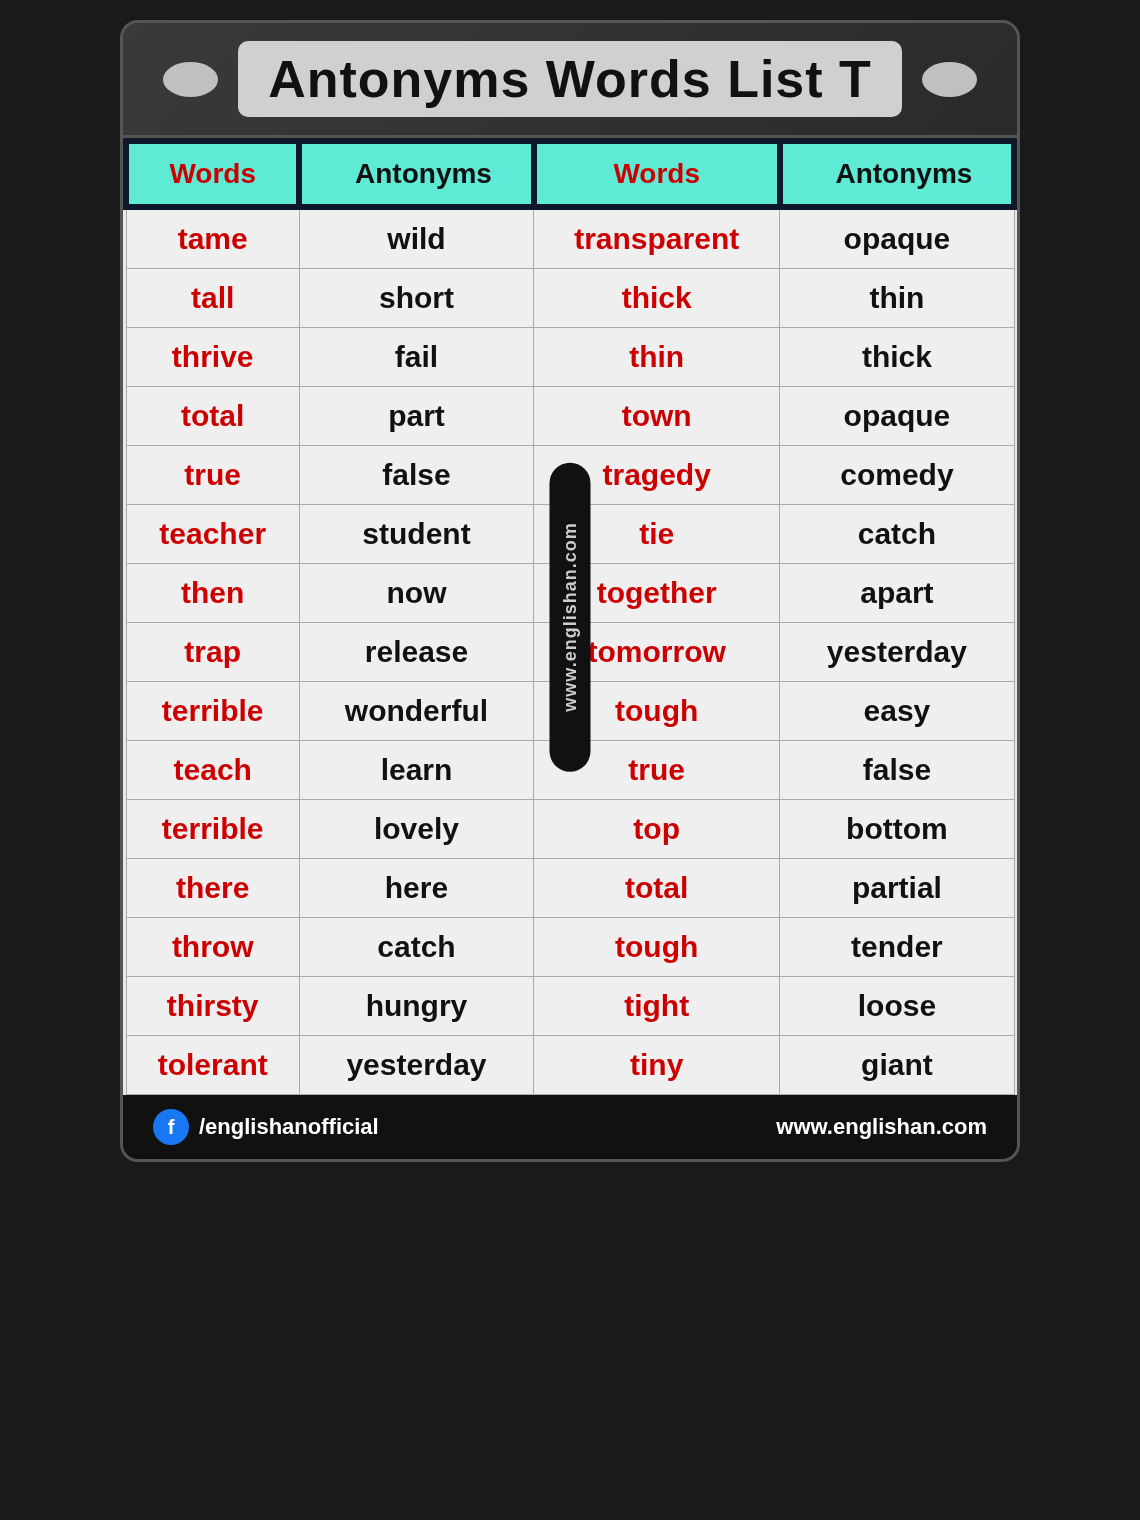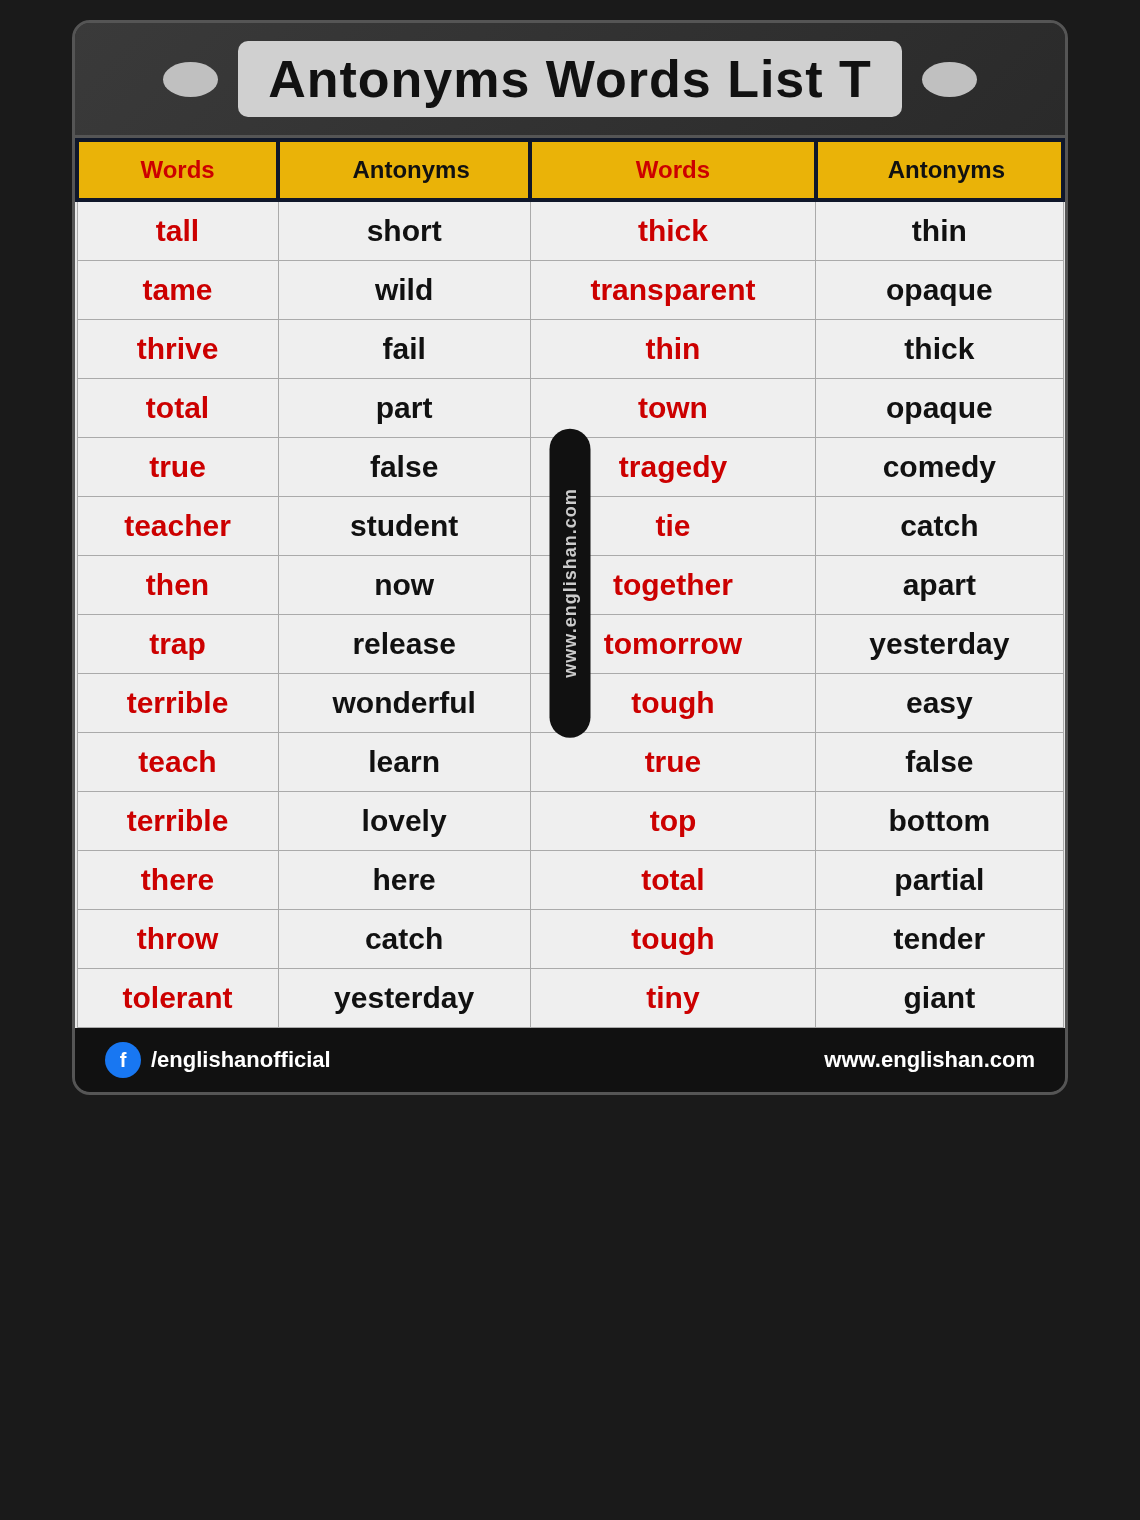--- a/index.html
+++ b/index.html
@@ -9,21 +9,21 @@
       min-height: 1520px;
       background: #1a1a1a;
       display: flex;
       justify-content: center;
       align-items: flex-start;
       padding: 20px;
       font-family: Arial, sans-serif;
     }
 
     .card {
-      width: 996px;
+      width: 900px;
       background: #2a2a2a;
       border-radius: 18px;
       overflow: hidden;
       border: 3px solid #555;
     }
 
     .title-bar {
       background: linear-gradient(135deg, #3a3a3a 0%, #2a2a2a 100%);
       padding: 18px 30px;
       display: flex;
@@ -58,25 +58,25 @@
       position: relative;
     }
 
     table {
       width: 100%;
       border-collapse: collapse;
       background: #e8e8e8;
     }
 
     th {
-      font-size: 24px;
+      font-size: 28px;
       font-weight: 700;
       padding: 14px 10px;
-      border: 4px solid #0f172a;
-      background: #eab308;
+      border: 6px solid #0f172a;
+      background: #5eead4;
     }
 
     th.red-header {
       color: #cc0000;
     }
 
     th.black-header {
       color: #111;
       padding-left: 24px;
     }
@@ -167,32 +167,32 @@
       <thead>
         <tr>
           <th class="red-header">Words</th>
           <th class="black-header">Antonyms</th>
           <th class="red-header">Words</th>
           <th class="black-header">Antonyms</th>
         </tr>
       </thead>
       <tbody id="table-body">
       <tr>
+            <td class="word">tame</td>
+            <td class="antonym">wild</td>
+            <td class="word">transparent</td>
+            <td class="antonym">opaque</td>
+          </tr>
+          <tr>
             <td class="word">tall</td>
             <td class="antonym">short</td>
             <td class="word">thick</td>
             <td class="antonym">thin</td>
           </tr>
           <tr>
-            <td class="word">tame</td>
-            <td class="antonym">wild</td>
-            <td class="word">transparent</td>
-            <td class="antonym">opaque</td>
-          </tr>
-          <tr>
             <td class="word">thrive</td>
             <td class="antonym">fail</td>
             <td class="word">thin</td>
             <td class="antonym">thick</td>
           </tr>
           <tr>
             <td class="word">total</td>
             <td class="antonym">part</td>
             <td class="word">town</td>
             <td class="antonym">opaque</td>
@@ -243,20 +243,26 @@
             <td class="word">there</td>
             <td class="antonym">here</td>
             <td class="word">total</td>
             <td class="antonym">partial</td>
           </tr>
           <tr>
             <td class="word">throw</td>
             <td class="antonym">catch</td>
             <td class="word">tough</td>
             <td class="antonym">tender</td>
+          </tr>
+          <tr>
+            <td class="word">thirsty</td>
+            <td class="antonym">hungry</td>
+            <td class="word">tight</td>
+            <td class="antonym">loose</td>
           </tr>
           <tr>
             <td class="word">tolerant</td>
             <td class="antonym">yesterday</td>
             <td class="word">tiny</td>
             <td class="antonym">giant</td>
           </tr>
         </tbody>
     </table>
   </div>

